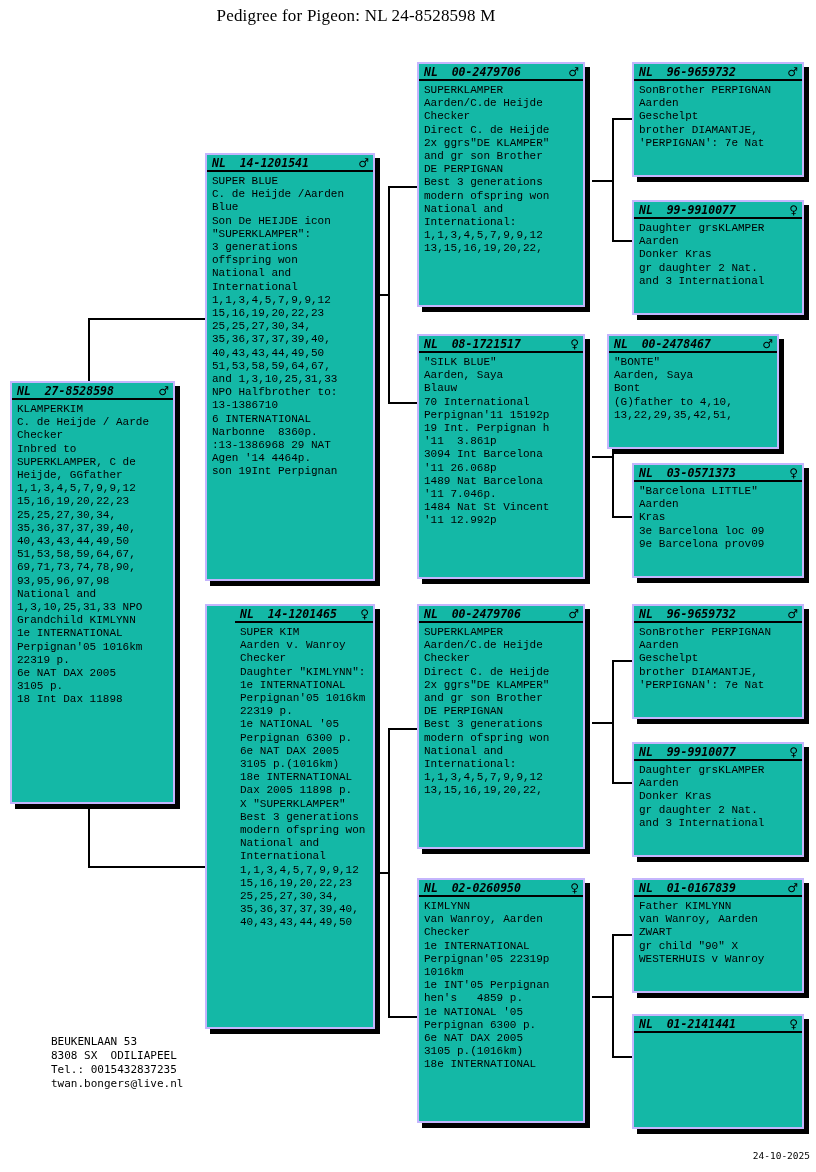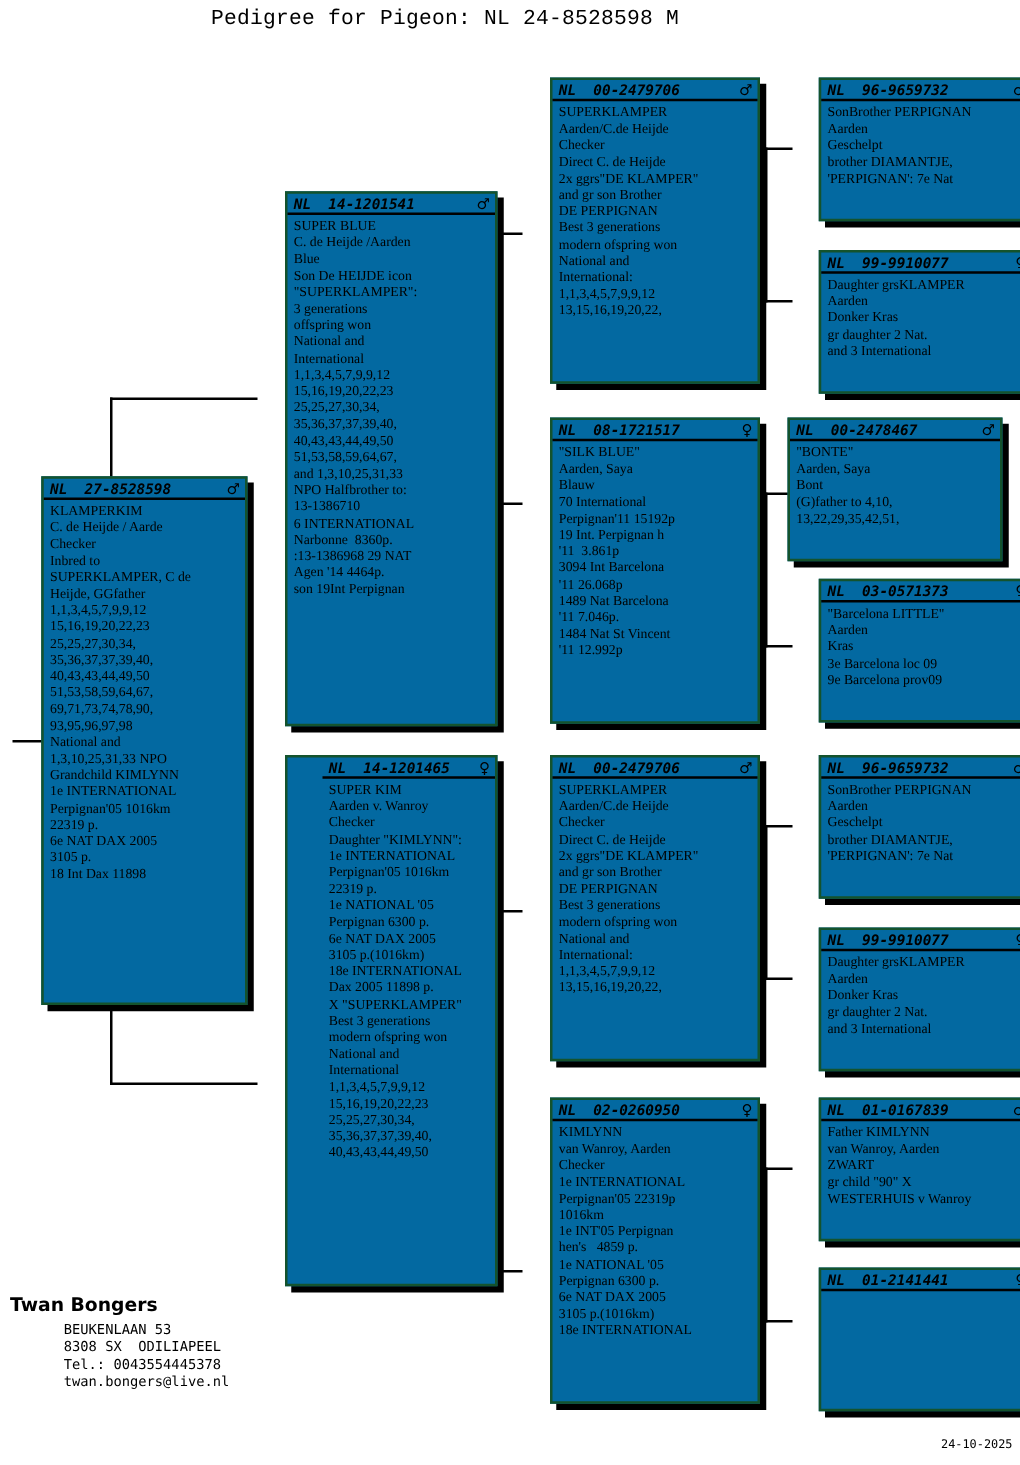--- a/index.html
+++ b/index.html
@@ -14,34 +14,33 @@
     color: #000000;
     position: relative;
     overflow: hidden;
   }
   .page-title {
     position: absolute;
     top: 6px;
     left: 0;
     width: 712px;
     text-align: center;
-    font-family: Liberation Mono, monospace;
+    font-family: Liberation Serif, serif;
     font-size: 17px;
     letter-spacing: 0.2px;
   }
 
   
   .box {
     position: absolute;
     box-sizing: border-box;
-    border: 2px solid #14532d;
-    background: #0369a1;
+    border: 2px solid #c4b5fd;
+    background: #14b8a6;
     box-shadow: 5px 5px 0 0 #000;
     padding: 0;
-    margin-left: 23px;
   }
   .box .hdr {
     display: flex;
     align-items: center;
     justify-content: space-between;
     border-bottom: 2px solid #000;
     padding: 2px 4px 2px 5px;
     height: 17px;
     box-sizing: border-box;
   }
@@ -55,21 +54,21 @@
   .box .hdr .sex {
     font-family: "DejaVu Sans", sans-serif;
     font-size: 12px;
     line-height: 12px;
   }
   .box .body {
     padding: 3px 5px 3px 5px;
     font-size: 11px;
     line-height: 13.2px;
     white-space: pre-wrap;
-    font-family: Liberation Serif, serif;
+    font-family: Liberation Mono, monospace;
   }
 
   
   .ln {
     position: absolute;
     background: #000;
   }
   .ln.h { height: 2px; }
   .ln.v { width: 2px; }
 
@@ -398,24 +397,23 @@
 </div>
 
 <div class="box" style="left:632px; top:1014px; width:172px; height:115px;">
   <div class="hdr">
     <span class="ring">NL  01-2141441</span>
     <span class="sex">♀</span>
   </div>
 </div>
 
 <div class="owner">
-  <div class="name">Twan Bongers</div>
   <div class="line">BEUKENLAAN 53</div>
   <div class="line">8308 SX  ODILIAPEEL</div>
-  <div class="line">Tel.: 0043554445378</div>
+  <div class="line">Tel.: 0015432837235</div>
   <div class="line">twan.bongers@live.nl</div>
 </div>
 
 <div class="credits">
   <span>24-10-2025</span>
   <span>&nbsp;&nbsp;&nbsp;</span>
   
 </div>
 
 </body></html>

